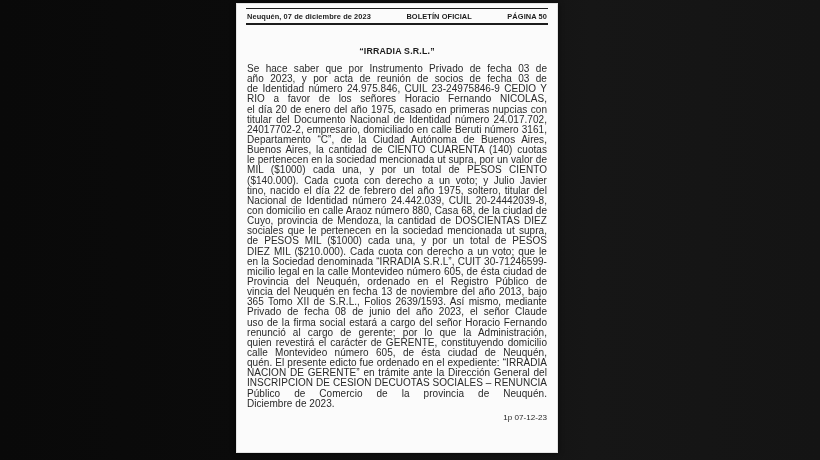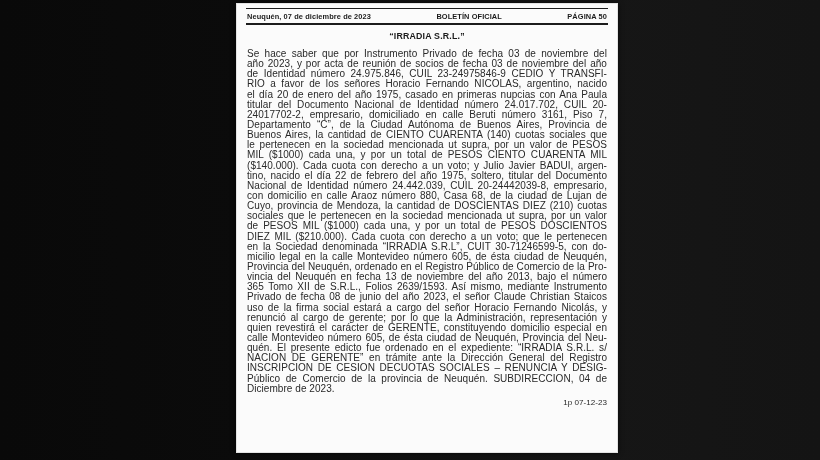--- a/index.html
+++ b/index.html
@@ -4,39 +4,39 @@
 <style>
   html, body { margin: 0; padding: 0; }
   body {
     width: 820px; height: 460px;
     background: linear-gradient(90deg, #090909 0%, #0b0b0b 30%, #161616 72%, #141414 100%);
     position: relative; overflow: hidden;
     font-family: "Liberation Sans", sans-serif;
   }
   .page {
     position: absolute; left: 236px; top: 3px;
-    width: 382px; height: 450px;
+    width: 322px; height: 450px;
     background: #fbfbfb;
     box-shadow: 0 0 5px rgba(0,0,0,0.65);
     border: 1px solid #e3e3e3;
     box-sizing: border-box;
   }
   .hdr {
     margin: 4px 9px 0 9px;
     border-top: 1px solid #1c1c1c;
     border-bottom: 2px solid #1c1c1c;
     display: flex; justify-content: space-between; align-items: center;
     padding: 2.5px 1px;
     font-size: 7.4px; font-weight: bold; color: #1b1b1b;
     letter-spacing: 0.1px;
   }
   .title {
     text-align: center; font-weight: bold;
     font-size: 8.8px; color: #1b1b1b;
-    margin-top: 6px; letter-spacing: 0.2px;
+    margin-top: 21px; letter-spacing: 0.2px;
   }
   .body-text {
     margin: 8px 10px 4px 10px;
     font-size: 10px; line-height: 10.15px;
     color: #292929; letter-spacing: 0.05px;
   }
   .bline {
     text-align: justify;
     text-align-last: justify;
     overflow: hidden;

